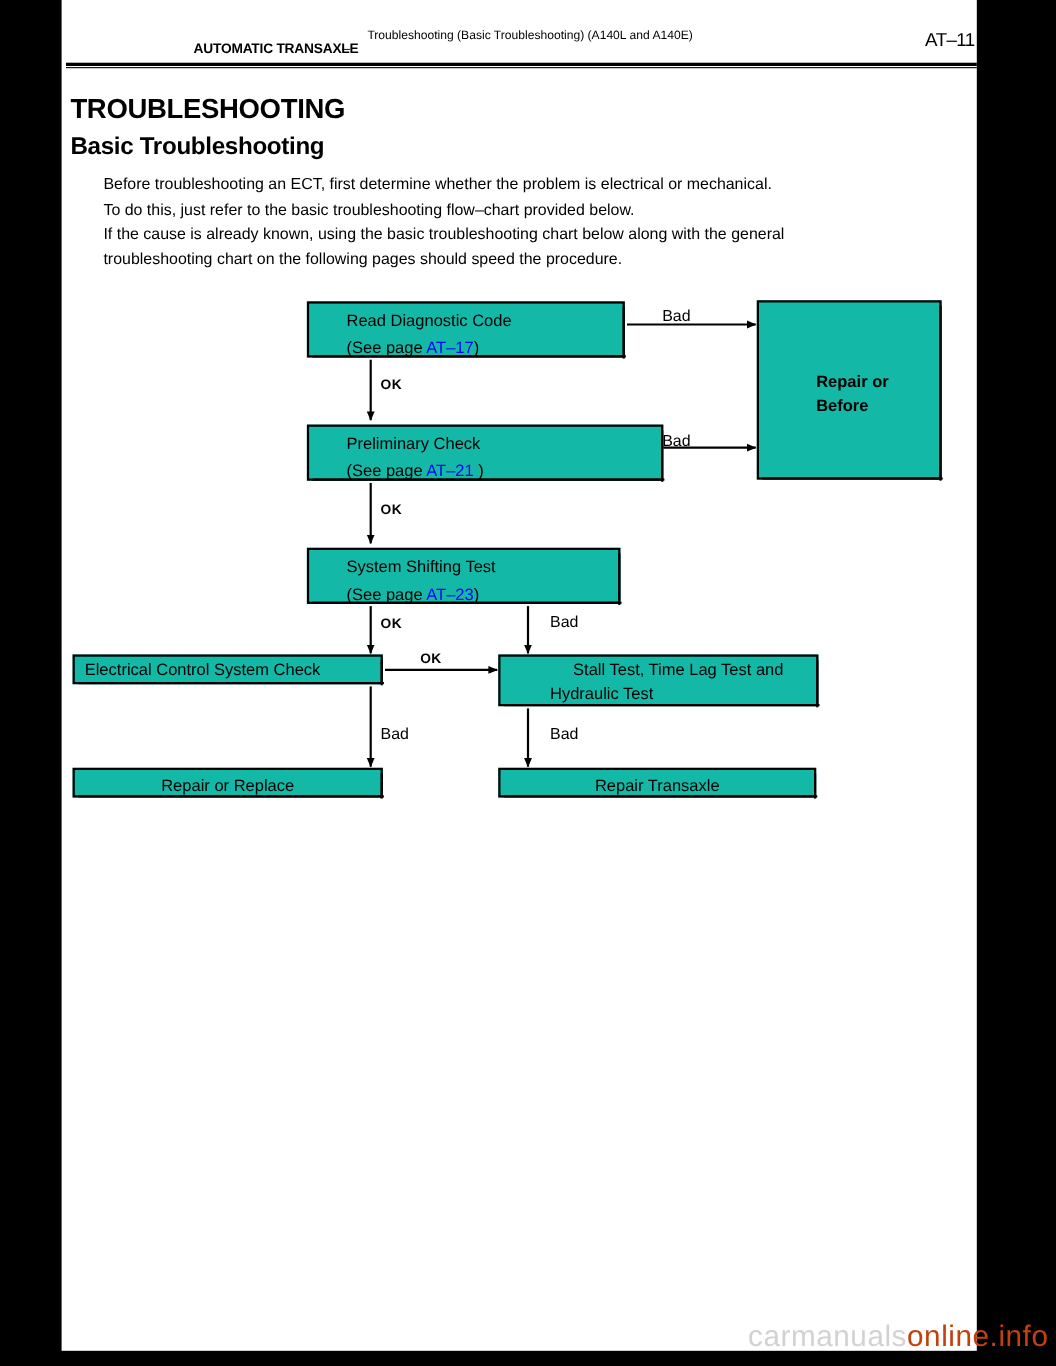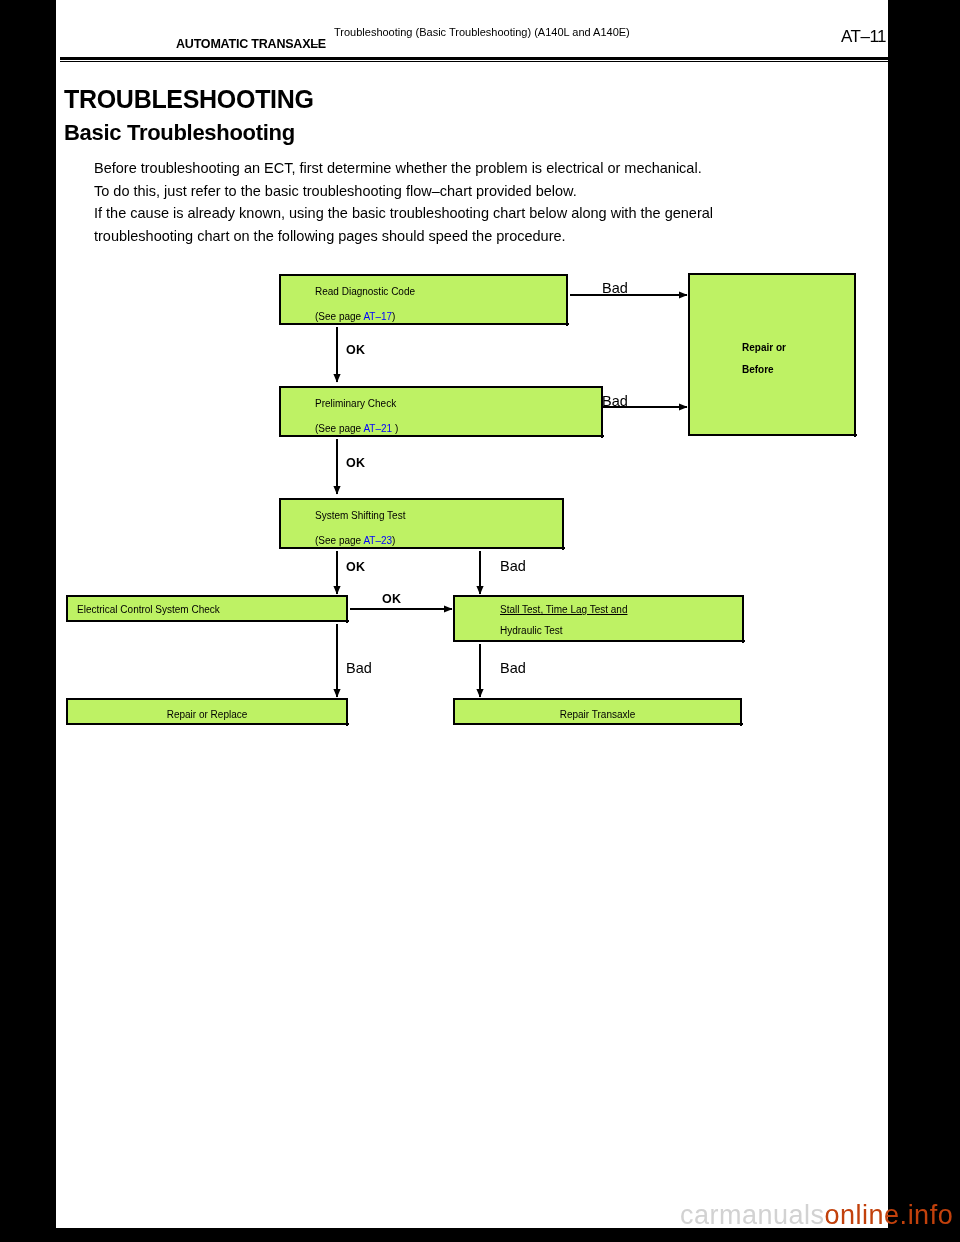--- a/index.html
+++ b/index.html
@@ -126,23 +126,23 @@
     top: 0px;
     width: 832px;
     height: 1228px;
   }
   #flow svg { position: absolute; left: 0; top: 0; }
 
   .fbox {
     position: absolute;
     box-sizing: border-box;
     border: 2px solid #000;
-    background: #bef264;
-    color: #000;
-    font-size: 10px;
+    background: #14b8a6;
+    color: #000;
+    font-size: 15px;
     line-height: 21px;
   }
   .fbox::after { 
     content: "";
     position: absolute;
     left: 3px;
     top: 100%;
     width: 100%;
     height: 2px;
     background: #000;
@@ -265,21 +265,21 @@
       <div class="txt bold" style="padding:0 0 0 52px; line-height:22px;">Before</div>
     </div>
 
     <div class="fbox" style="left:10px; top:595px; width:282px; height:27px;">
       <span class="shadow-r"></span>
       <div class="txt" style="padding:2px 0 0 9px;">Electrical Control System Check</div>
     </div>
 
     <div class="fbox" style="left:397px; top:595px; width:291px; height:47px;">
       <span class="shadow-r"></span>
-      <div class="txt" style="padding:2px 0 0 45px;text-decoration:underline;">Stall Test, Time Lag Test and</div>
+      <div class="txt" style="padding:2px 0 0 66px;">Stall Test, Time Lag Test and</div>
       <div class="txt" style="padding:0 0 0 45px;">Hydraulic Test</div>
     </div>
 
     <div class="fbox" style="left:10px; top:698px; width:282px; height:27px;">
       <span class="shadow-r"></span>
       <div class="txt ctr">Repair or Replace</div>
     </div>
 
     <div class="fbox" style="left:397px; top:698px; width:289px; height:27px;">
       <span class="shadow-r"></span>

